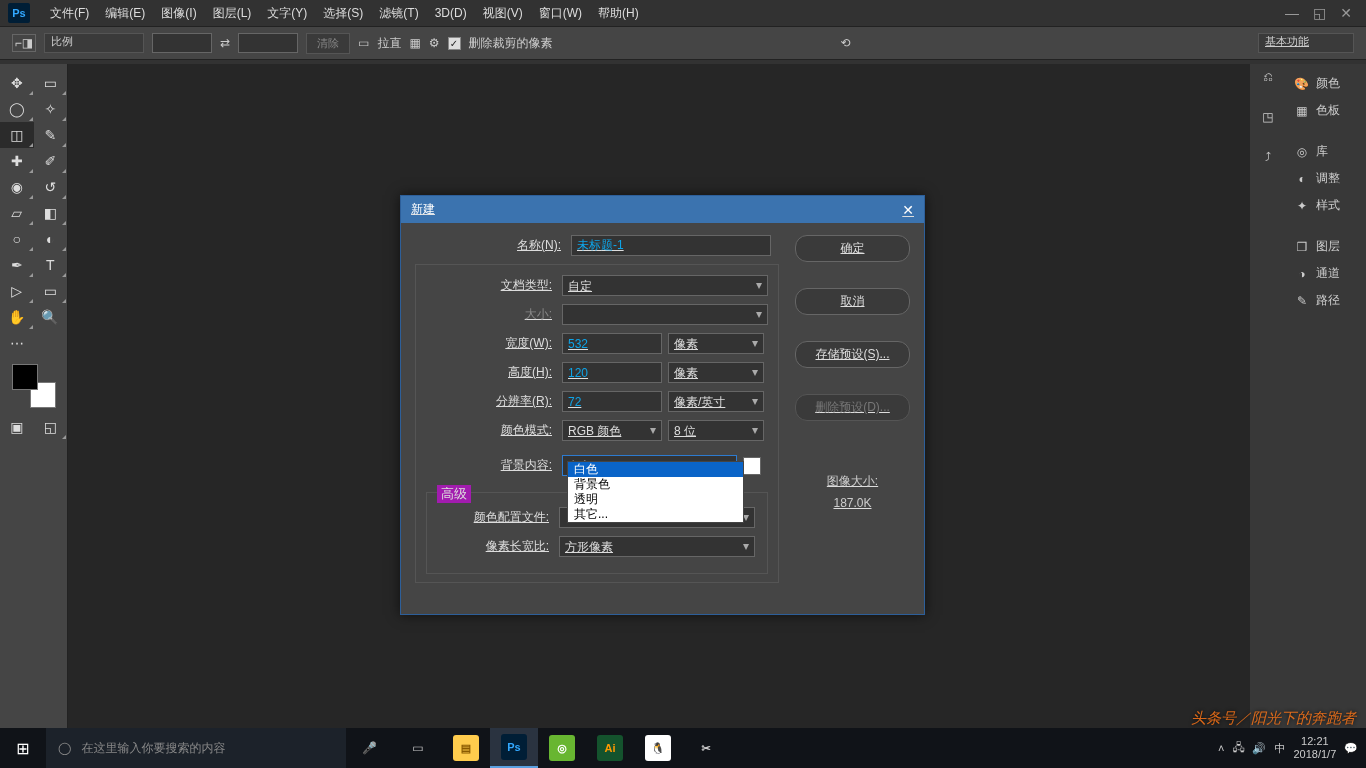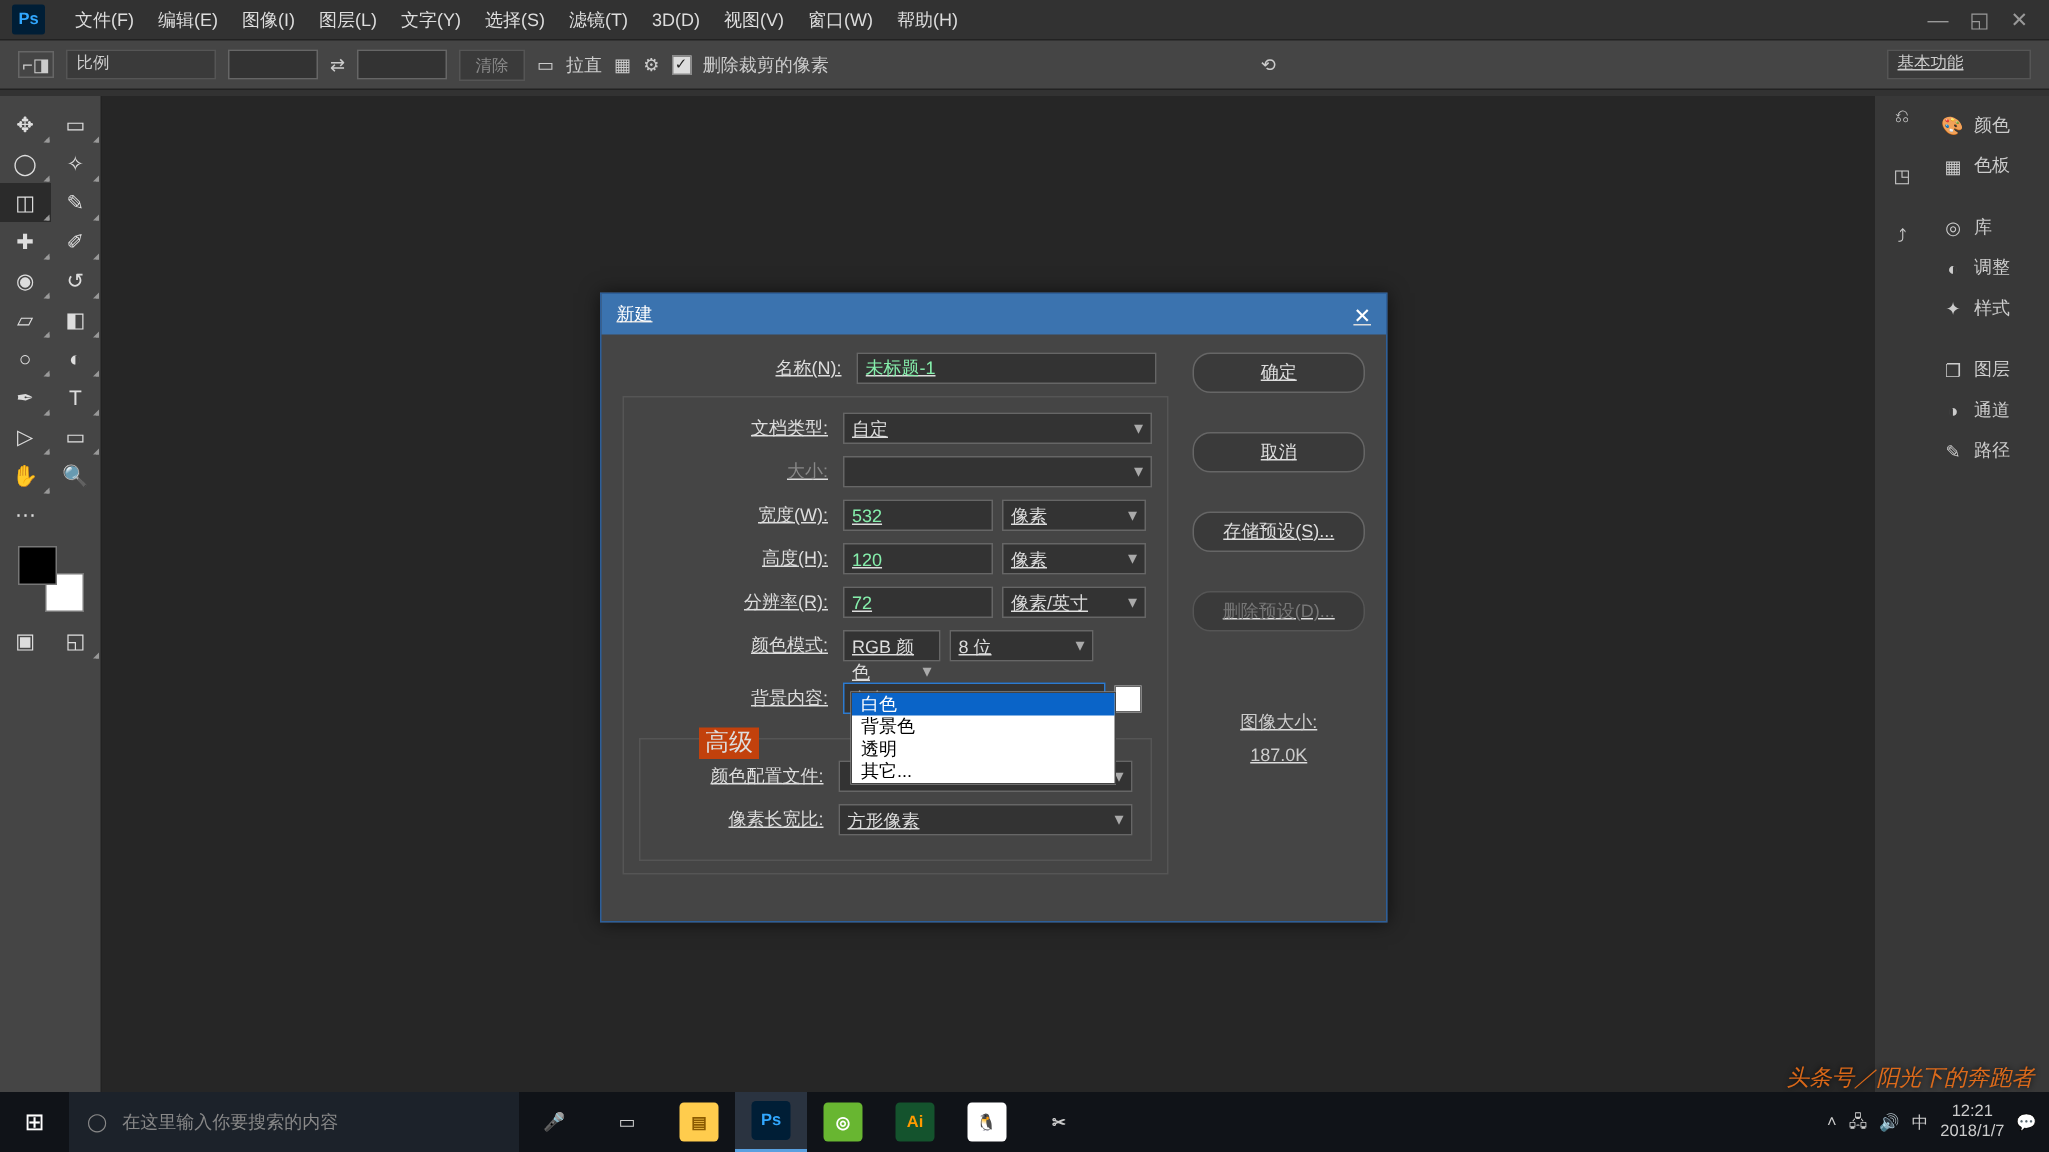--- a/index.html
+++ b/index.html
@@ -41,25 +41,25 @@
 .dialog { position: absolute; left: 400px; top: 195px; width: 525px; background: #454545; border: 1px solid #2d5f9a; box-shadow: 0 0 12px rgba(0,0,0,.6); color: #ddd; font-size: 12px; text-decoration: underline; }
 .dlg-title { background: #3b73af; color: #fff; padding: 5px 10px; display: flex; align-items: center; }
 .dlg-close { margin-left: auto; font-size: 14px; cursor: pointer; }
 .dlg-body { padding: 12px 14px 18px 14px; display: flex; gap: 16px; }
 .dlg-left { flex: 1; }
 .dlg-right { width: 120px; display: flex; flex-direction: column; gap: 26px; }
 .dlg-btn { background: #3a3a3a; border: 1px solid #666; color: #ddd; border-radius: 12px; padding: 4px 0; text-align: center; font-size: 12px; }
 .dlg-btn.disabled { color: #777; border-color: #555;}
 .form-row { display: flex; align-items: center; margin-bottom: 8px; gap: 6px; }
 .form-label { width: 150px; text-align: right; padding-right: 4px; }
-.form-input { background: #333; border: 1px solid #666; color: #86efac; padding: 2px 5px; font-size: 12px; height: 21px; }
+.form-input { background: #333; border: 1px solid #666; color: #0ea5e9; padding: 2px 5px; font-size: 12px; height: 21px; }
 .form-select { background: #333; border: 1px solid #666; color: #ddd; padding: 2px 5px; font-size: 12px; height: 21px; position:relative;}
 .form-select::after{content:"▾"; position:absolute; right:5px; color:#aaa;}
 .fieldset { border: 1px solid #555; padding: 14px 10px 8px 10px; margin-top: 6px; position:relative;}
-.fieldset-legend { position:absolute; top:-8px; left:10px; background:#c2410c; padding:0 4px; font-size:16px;margin-left:29px;}
+.fieldset-legend { position:absolute; top:-8px; left:10px; background:#a21caf; padding:0 4px; font-size:13px;}
 .size-info { text-align:center; font-size:12px; color:#ccc;}
 .color-sw { width:18px; height:18px; background:#fff; border:1px solid #666;}
 
 
 .dropdown-list { position:absolute; left:567px; top:461px; width:177px; background:#fff; color:#000; border:1px solid #444; font-size:12px; z-index:10;}
 .dropdown-list div { padding:0 6px; line-height:15px;}
 .dropdown-list .selected { background:#0a64c8; color:#fff;}
 
 
 .taskbar { position: absolute; bottom: 0; left: 0; right: 0; height: 40px; background: #101318; display: flex; align-items: center; color: #ccc; font-size: 12px; }
@@ -243,21 +243,21 @@
           <input class="form-input" style="width: 100px;" value="120">
           <div class="form-select" style="width:96px;">像素</div>
         </div>
         <div class="form-row">
           <div class="form-label" style="width:130px;">分辨率(R):</div>
           <input class="form-input" style="width: 100px;" value="72">
           <div class="form-select" style="width:96px;">像素/英寸</div>
         </div>
         <div class="form-row">
           <div class="form-label" style="width:130px;">颜色模式:</div>
-          <div class="form-select" style="width:65px;">RGB 颜色</div>
+          <div class="form-select" style="width:100px;">RGB 颜色</div>
           <div class="form-select" style="width:96px;">8 位</div>
         </div>
         <div class="form-row" style="margin-top:14px;">
           <div class="form-label" style="width:130px;">背景内容:</div>
           <div class="form-select" style="width:175px;border:1px solid #2d7bd0;">白色</div>
           <div class="color-sw"></div>
         </div>
         <div class="fieldset" style="margin-top:16px;">
           <span class="fieldset-legend">高级</span>
           <div class="form-row">

